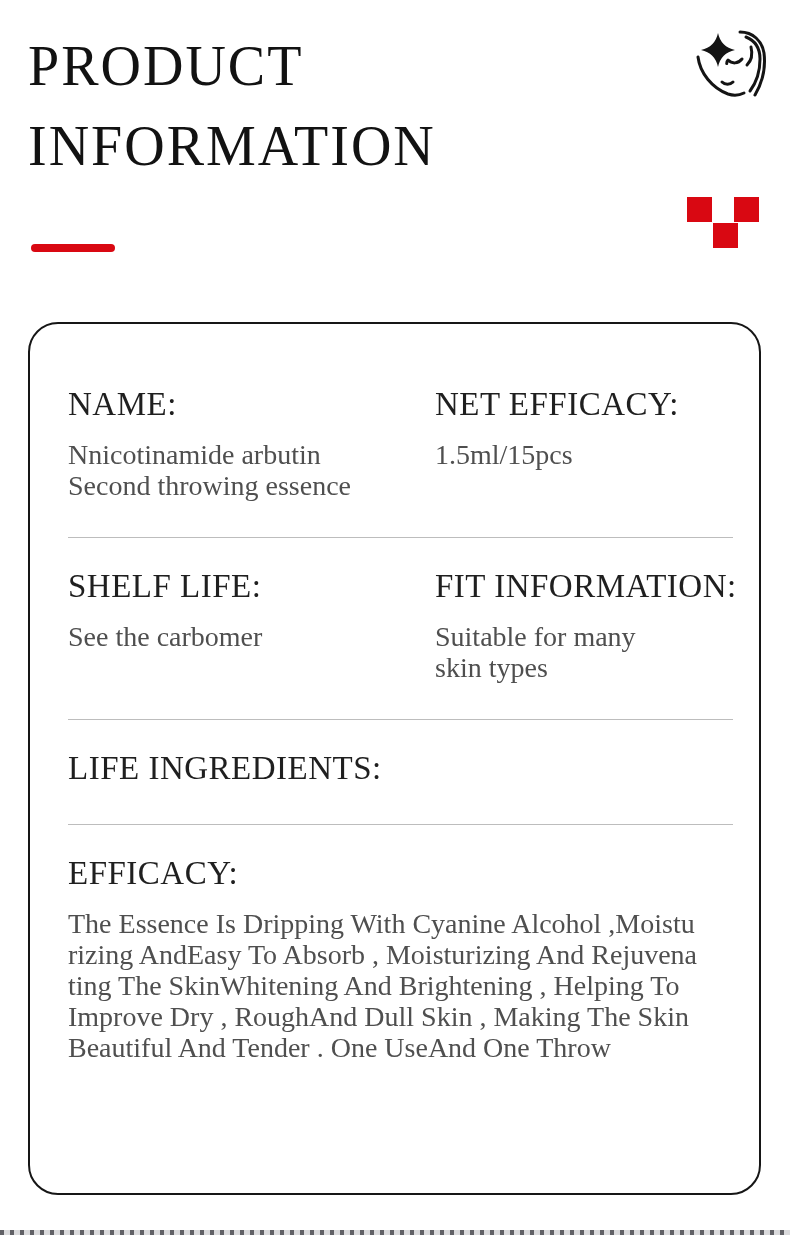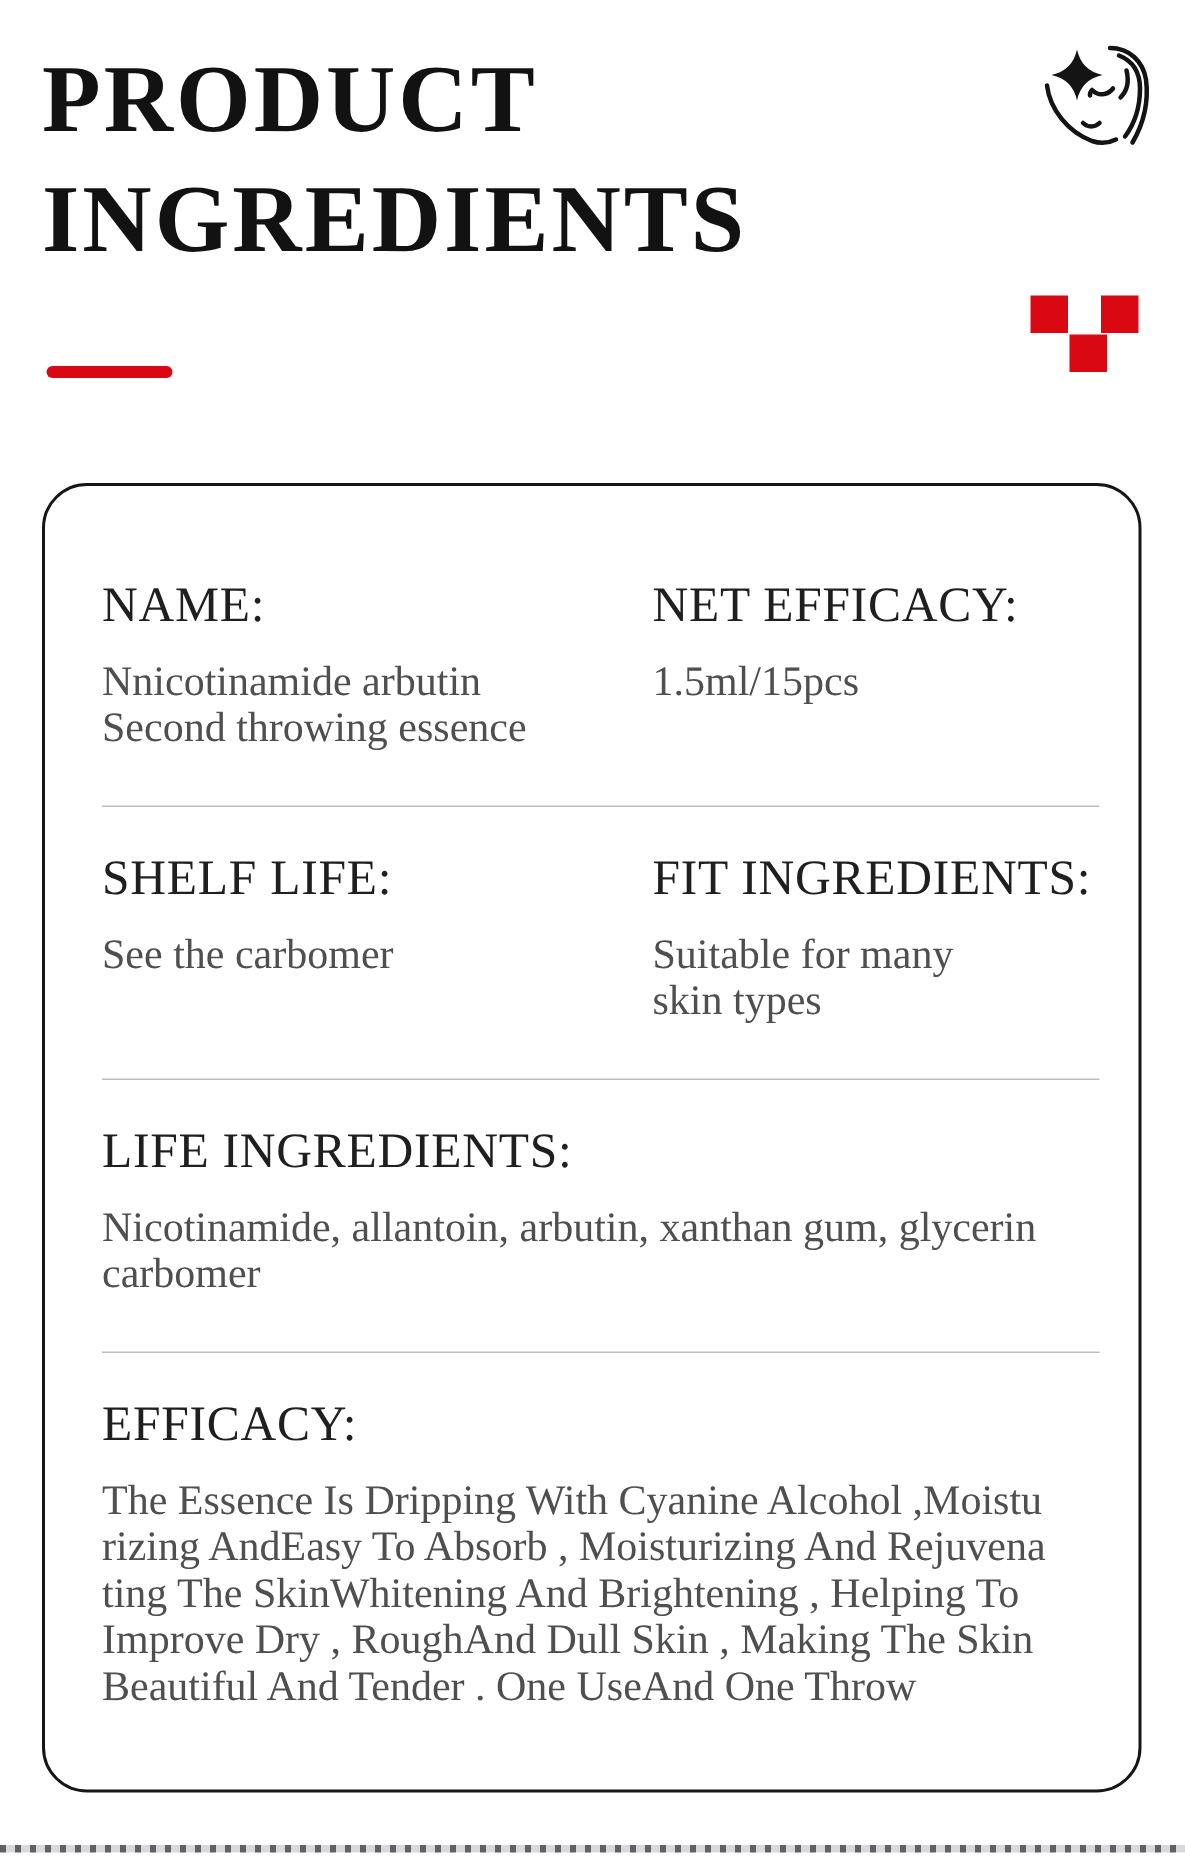--- a/index.html
+++ b/index.html
@@ -14,21 +14,21 @@
   html,body{background:#ffffff;}
   .page{
     position:relative;
     width:790px;height:1238px;
     background:#ffffff;
     overflow:hidden;
     font-family:"Liberation Serif", serif;
   }
   .title{
     position:absolute;left:28px;top:26px;
-    font-size:64px;line-height:80px;font-weight:700;
+    font-size:56px;line-height:80px;font-weight:400;
     color:var(--title-text);
     letter-spacing:2px;
     white-space:nowrap;
   }
   .face-icon{
     position:absolute;left:690px;top:25px;width:90px;height:85px;
   }
   .underline{
     position:absolute;left:31px;top:244px;width:84px;height:8px;
     border-radius:4px;background:var(--accent-red);
@@ -76,21 +76,21 @@
       #606065 0 4px, #d9d9db 4px 10px);
   }
 </style>
 </head>
 <body>
 
 <div class="page">
 
   <div class="title">
     <div>PRODUCT</div>
-    <div>INGREDIENTS</div>
+    <div>INFORMATION</div>
   </div>
 
   <svg class="face-icon" viewBox="0 0 90 85" fill="none" stroke="#141414" stroke-width="3" stroke-linecap="round" stroke-linejoin="round">
     <path d="M28 8 Q31 22 45 25 Q31 28 28 42 Q25 28 11 25 Q25 22 28 8 Z" fill="#141414" stroke="none"></path>
     <path d="M50 7 C63 7 72 16 74 28 C76 44 72 58 65 70"></path>
     <path d="M56 12 C66 16 70 24 70 34 C70 47 66 58 60 66"></path>
     <path d="M61 22 C63 30 61 36 57 40"></path>
     <path d="M8 32 C10 48 22 63 38 69 C44 71 50 70 54 68"></path>
     <path d="M38 35 C42 39 48 39 52 34 M38 35 C37 36 36.5 37.2 36.7 38.6"></path>
     <path d="M32 57 C35 60 40 60 43 57"></path>
@@ -119,32 +119,30 @@
     </div>
 
     <div class="divider"></div>
 
     <div class="cols">
       <div>
         <div class="heading">SHELF LIFE:</div>
         <div class="body">See the carbomer</div>
       </div>
       <div>
-        <div class="heading">FIT INGREDIENTS:</div>
+        <div class="heading">FIT INFORMATION:</div>
         <div class="body">Suitable for many
 skin types</div>
       </div>
     </div>
 
     <div class="divider"></div>
 
     <div>
       <div class="heading">LIFE INGREDIENTS:</div>
-      <div class="body">Nicotinamide, allantoin, arbutin, xanthan gum, glycerin
-carbomer</div>
     </div>
 
     <div class="divider"></div>
 
     <div>
       <div class="heading">EFFICACY:</div>
       <div class="body">The Essence Is Dripping With Cyanine Alcohol ,Moistu
 rizing AndEasy To Absorb , Moisturizing And Rejuvena
 ting The SkinWhitening And Brightening , Helping To
 Improve Dry , RoughAnd Dull Skin , Making The Skin

